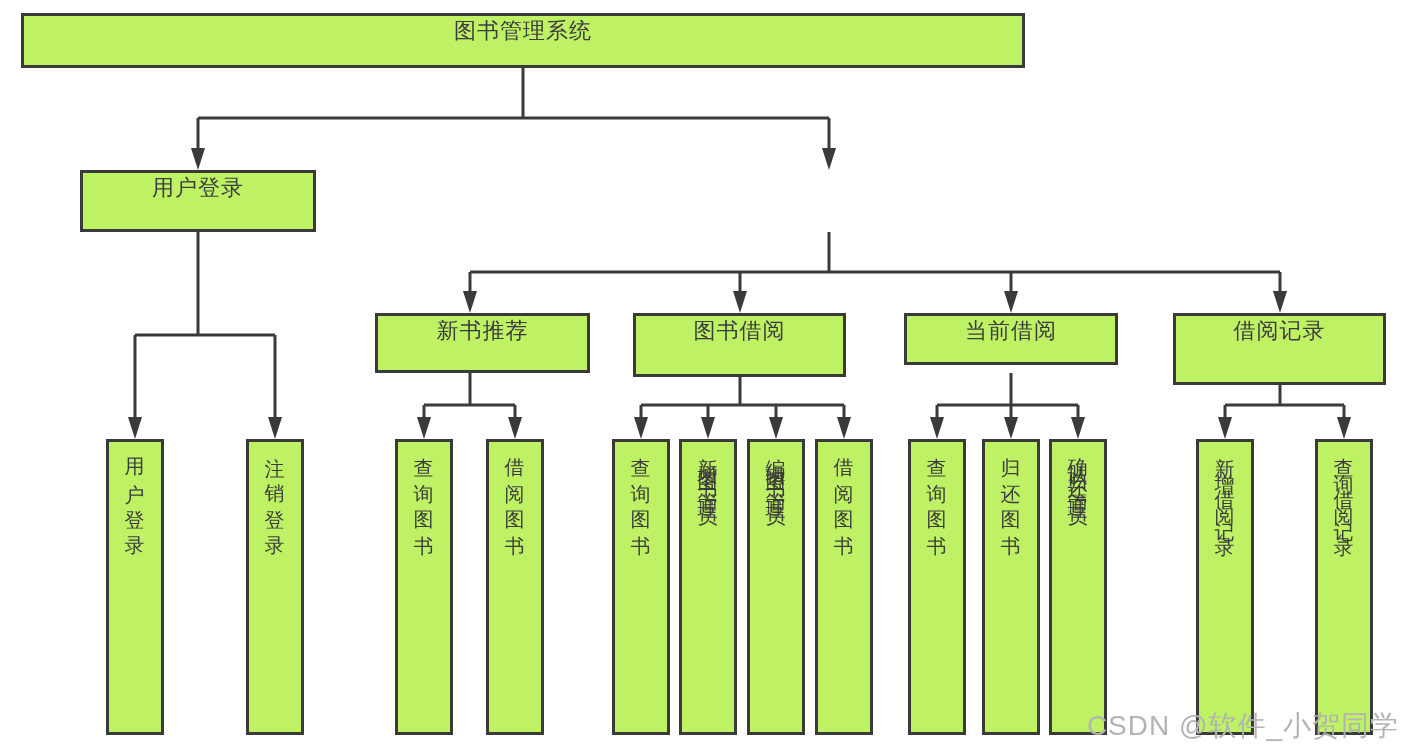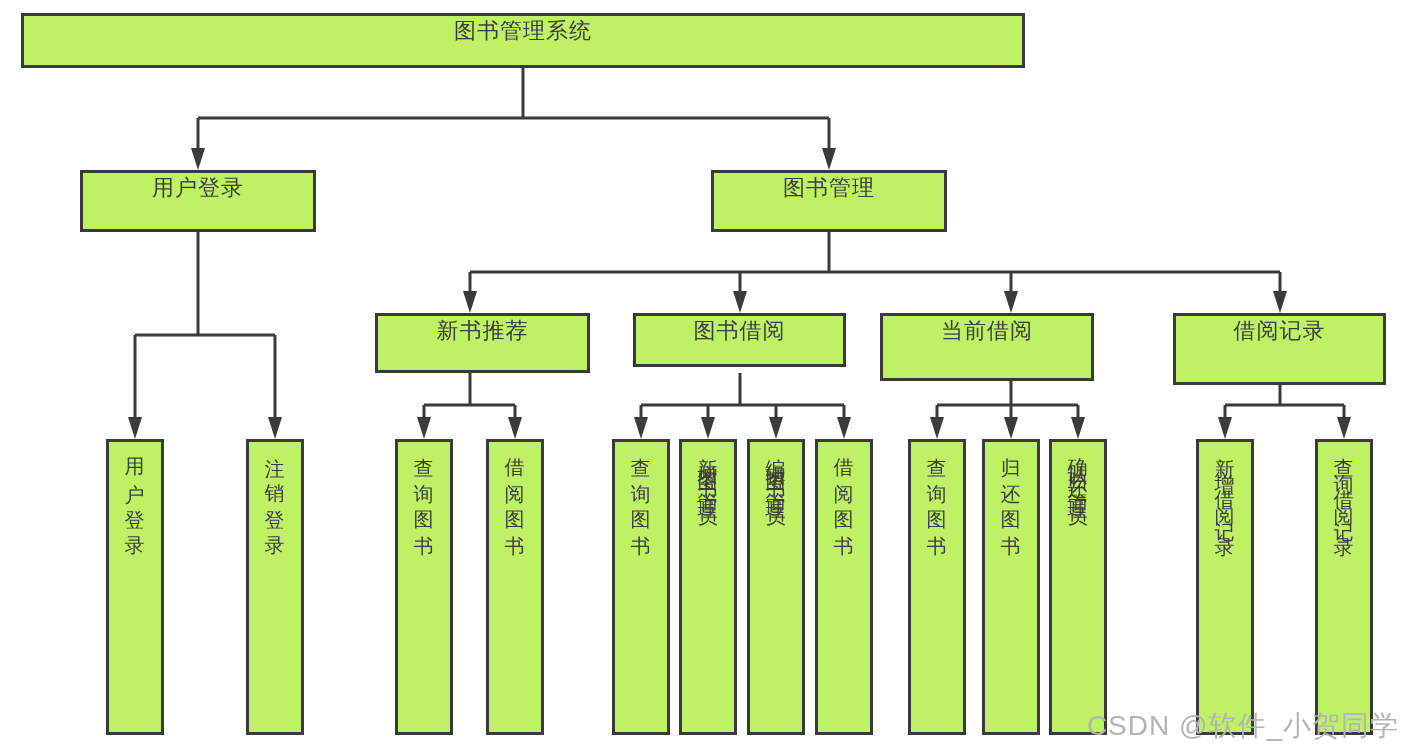--- a/index.html
+++ b/index.html
@@ -77,31 +77,28 @@
     </g>
   </svg>
 
   <div class="node" style="left:21px;top:13px;width:1004px;height:55px;">
     <span class="h-label">图书管理系统</span>
   </div>
 
   <div class="node" style="left:80px;top:170px;width:236px;height:62px;">
     <span class="h-label">用户登录</span>
   </div>
-  <div class="node" style="left:711px;top:170px;width:236px;height:62px;">
-    <span class="h-label">图书管理</span>
-  </div>
 
   <div class="node" style="left:375px;top:313px;width:215px;height:60px;">
     <span class="h-label">新书推荐</span>
   </div>
-  <div class="node" style="left:633px;top:313px;width:213px;height:54px;">
+  <div class="node" style="left:633px;top:313px;width:213px;height:64px;">
     <span class="h-label">图书借阅</span>
   </div>
-  <div class="node" style="left:880px;top:313px;width:214px;height:68px;">
+  <div class="node" style="left:904px;top:313px;width:214px;height:52px;">
     <span class="h-label">当前借阅</span>
   </div>
   <div class="node" style="left:1173px;top:313px;width:213px;height:72px;">
     <span class="h-label">借阅记录</span>
   </div>
 
   <div class="node leaf" style="left:106px;">
     <span class="leaf-text gap-lg">用户登录</span>
   </div>
   <div class="node leaf" style="left:246px;">

